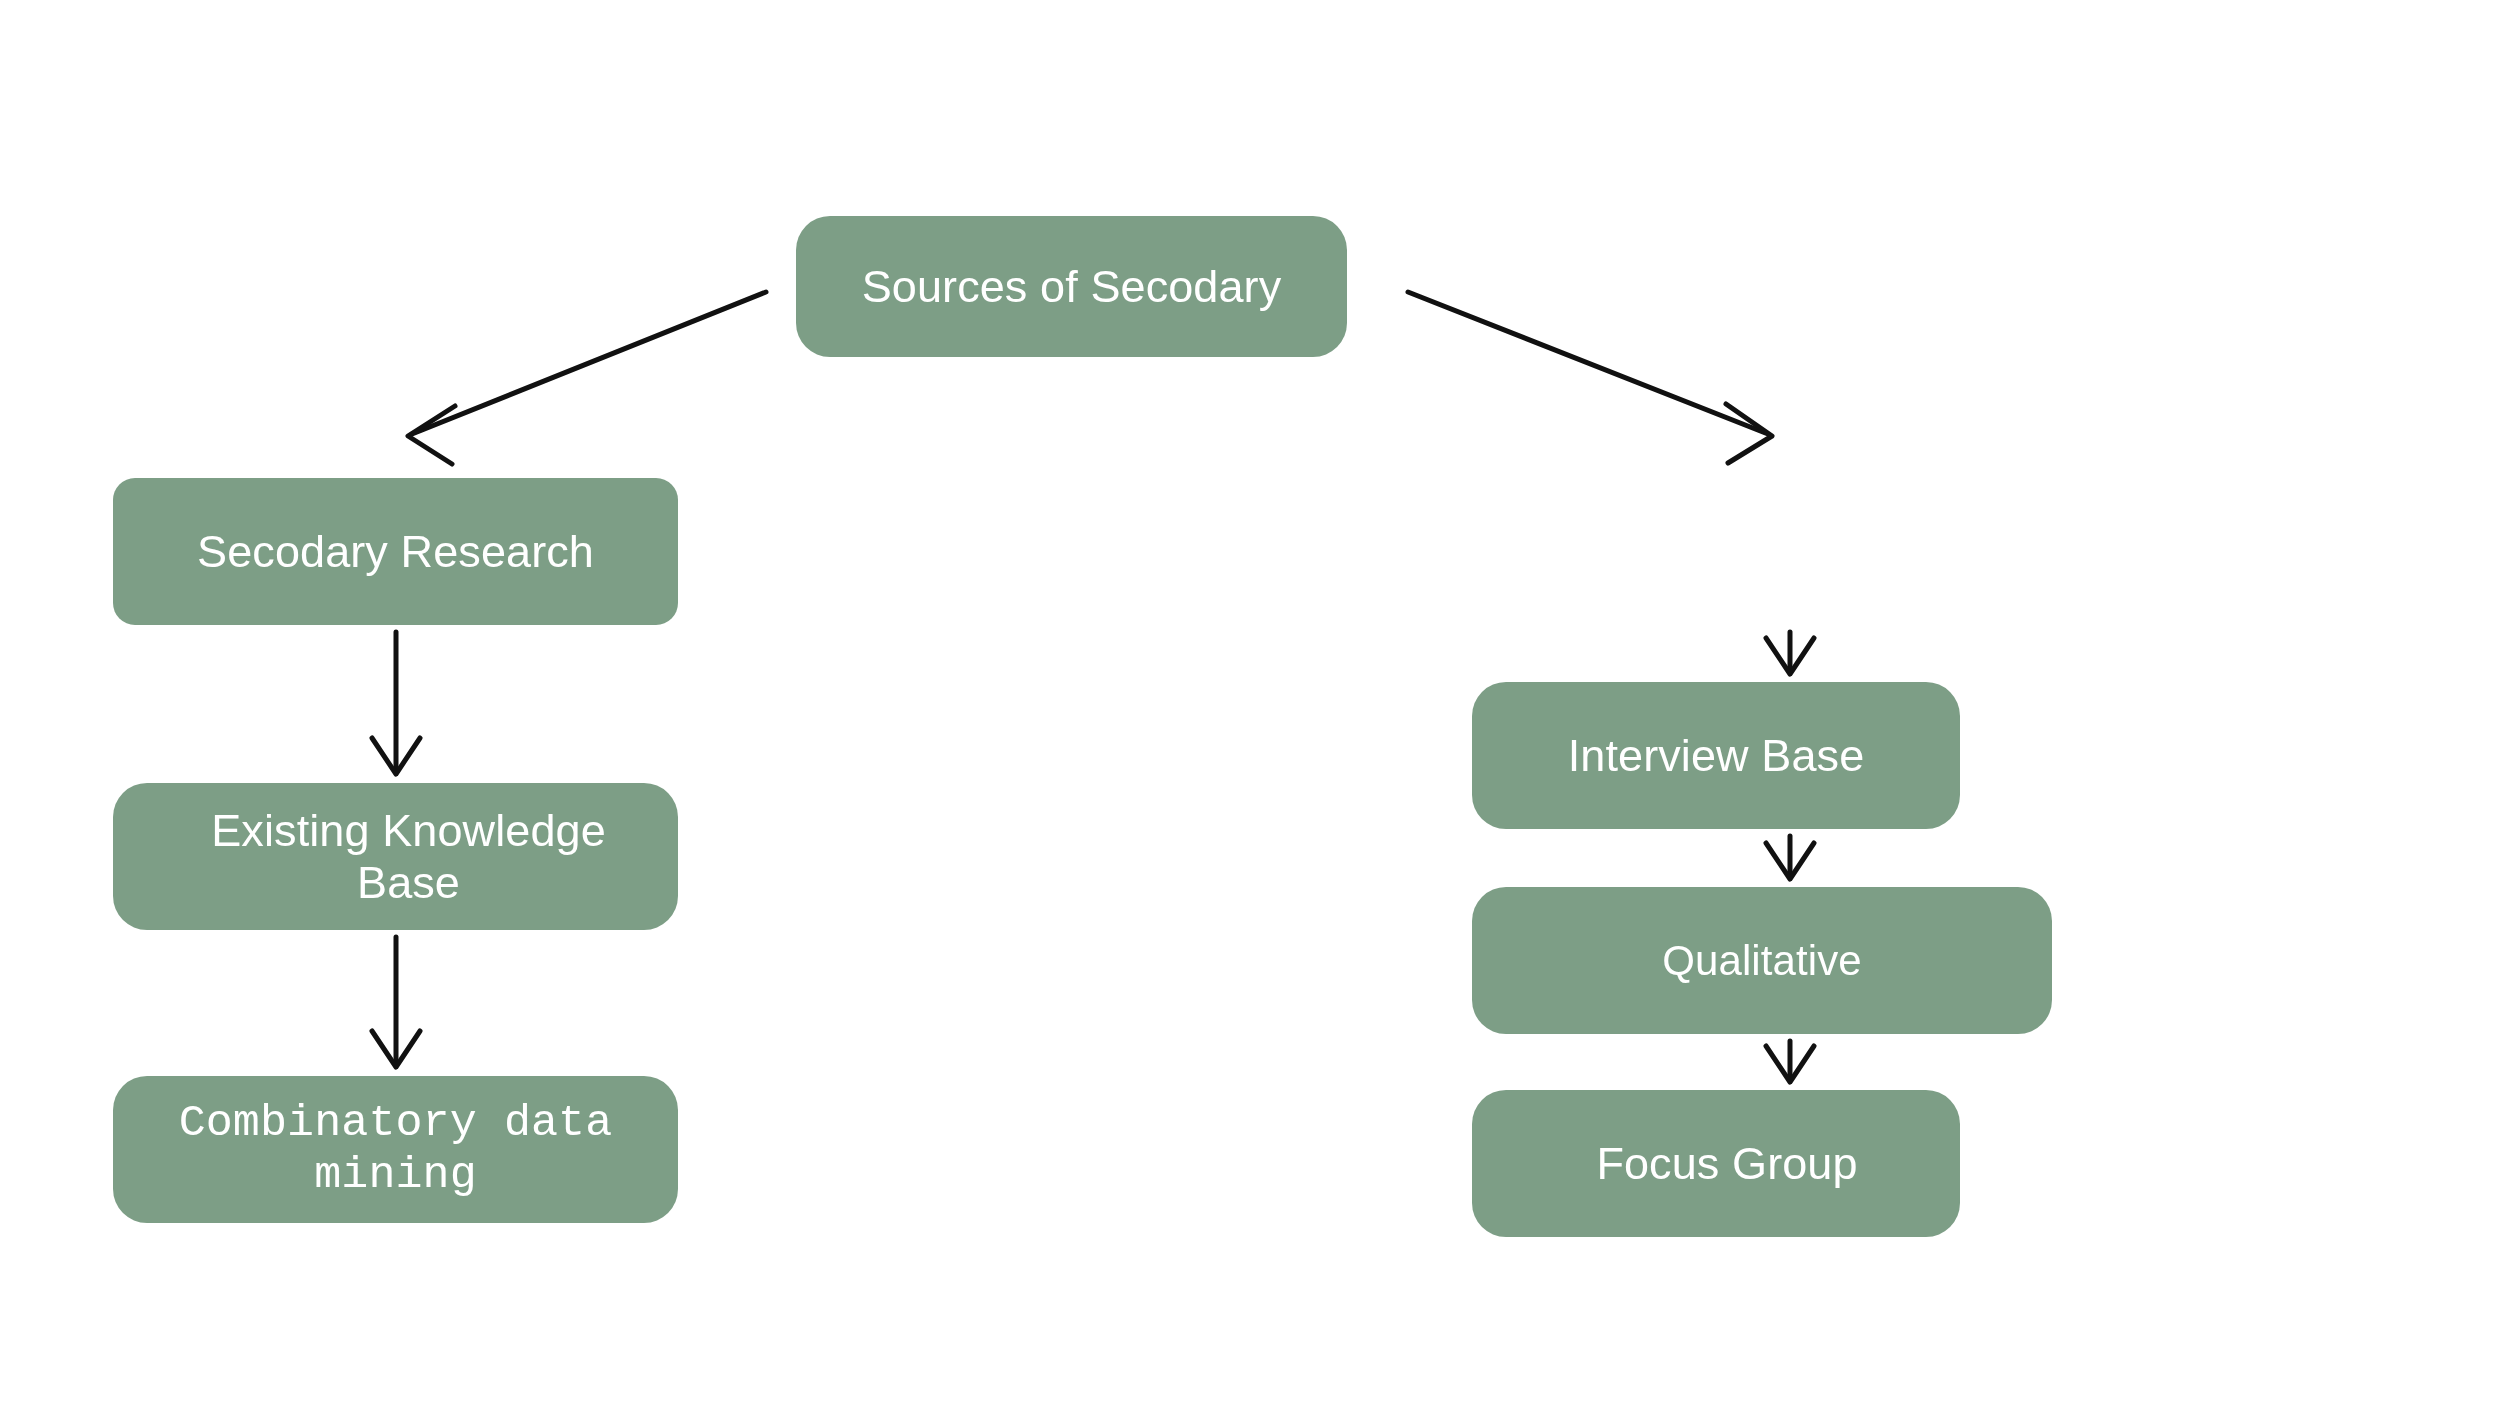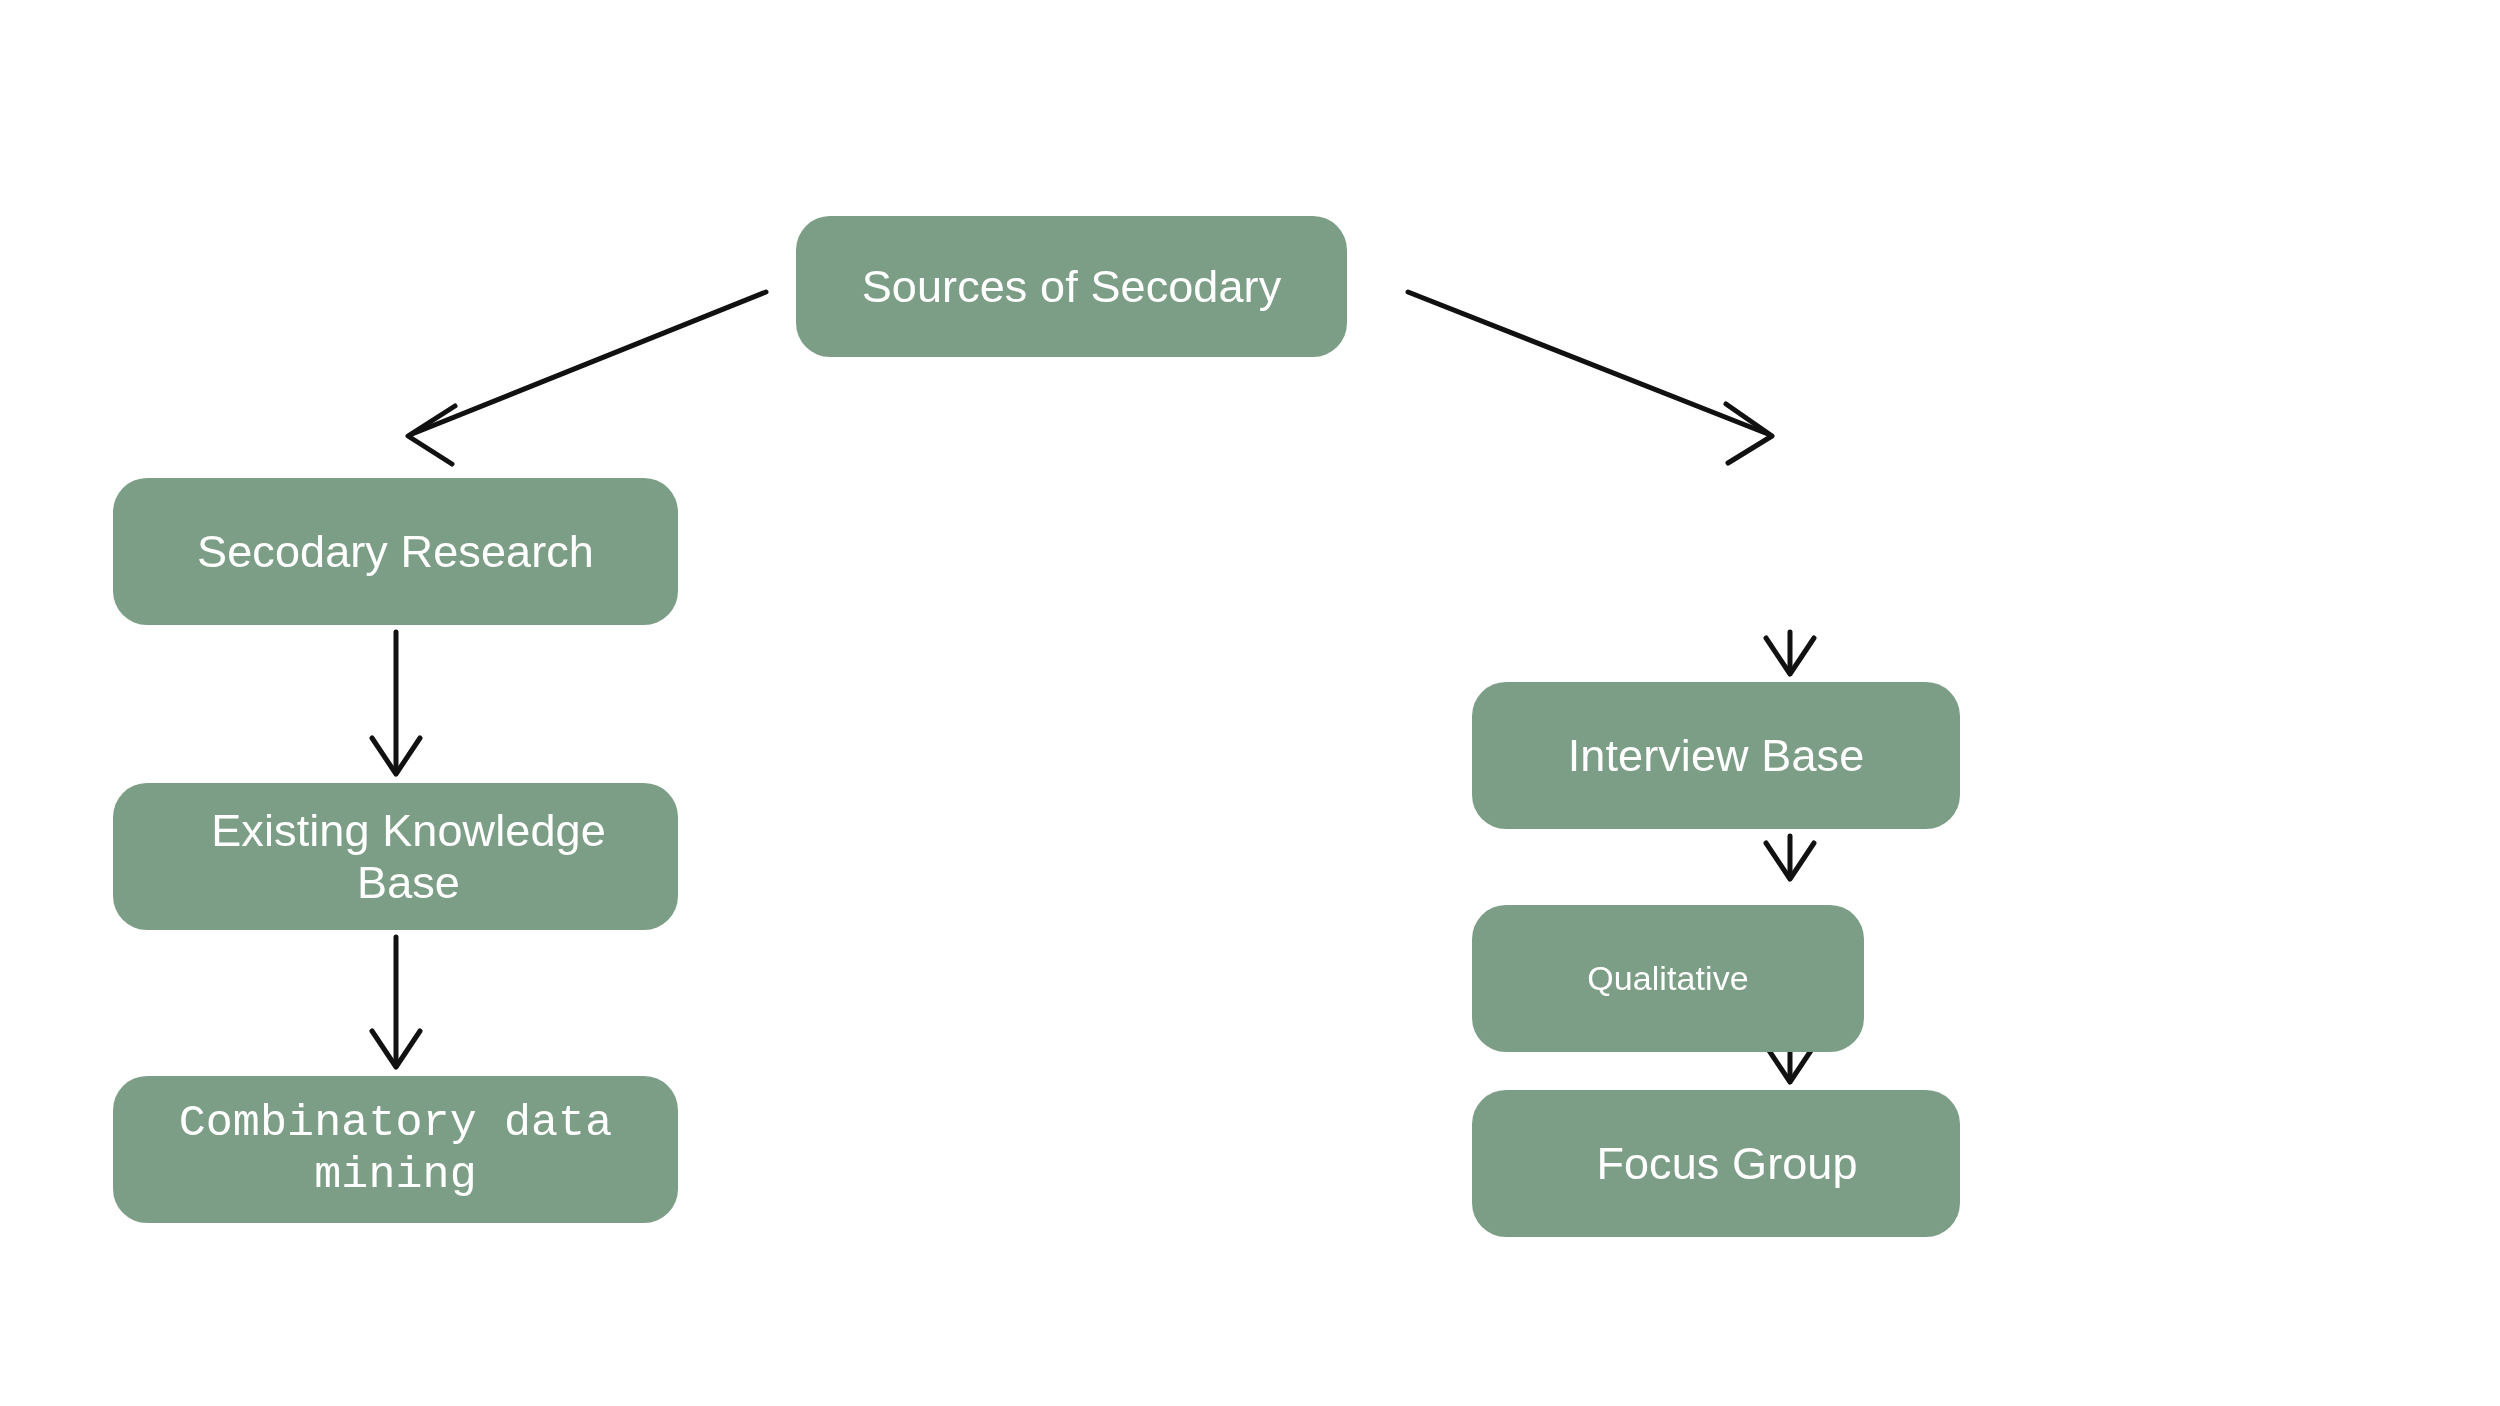--- a/index.html
+++ b/index.html
@@ -49,26 +49,26 @@
     line-height: 1.14;
     letter-spacing: 0.1px;
     padding: 4px 18px;
   }
   .node .label {
     display: block;
     width: 100%;
   }
 
   #node-root      { left: 796px;  top: 216px;  width: 551px; height: 141px; font-size: 45px; }
-  #node-secondary { left: 113px;  top: 478px;  width: 565px; height: 147px; font-size: 45px; }
+  #node-secondary { left: 113px;  top: 478px;  width: 565px; height: 147px; font-size: 45px; border-radius: 22px; }
   #node-ekb       { left: 113px;  top: 783px;  width: 565px; height: 147px; font-size: 45px; padding-left: 44px; }
   #node-cdm       { left: 113px;  top: 1076px; width: 565px; height: 147px; font-size: 45px; font-family: Liberation Mono, monospace; }
   #node-primary   { left: 1472px; top: 478px;  width: 488px; height: 147px; font-size: 45px; }
   #node-interview { left: 1472px; top: 682px;  width: 488px; height: 147px; font-size: 45px; }
-  #node-qual      { left: 1472px; top: 887px;  width: 392px; height: 147px; font-size: 34px; margin-top: 18px; }
+  #node-qual      { left: 1472px; top: 887px;  width: 580px; height: 147px; font-size: 42px; }
   #node-focus     { left: 1472px; top: 1090px; width: 488px; height: 147px; font-size: 45px; padding-left: 40px; }
 
   
   #title-block {
     position: absolute;
     left: 2150px;
     top: 100px;
     width: 300px;
     height: 900px;
   }

